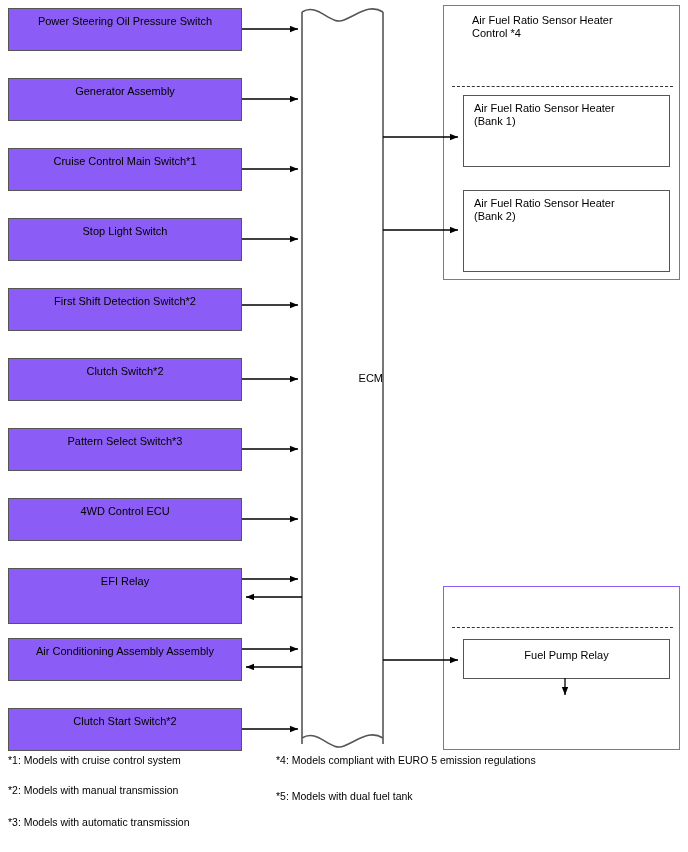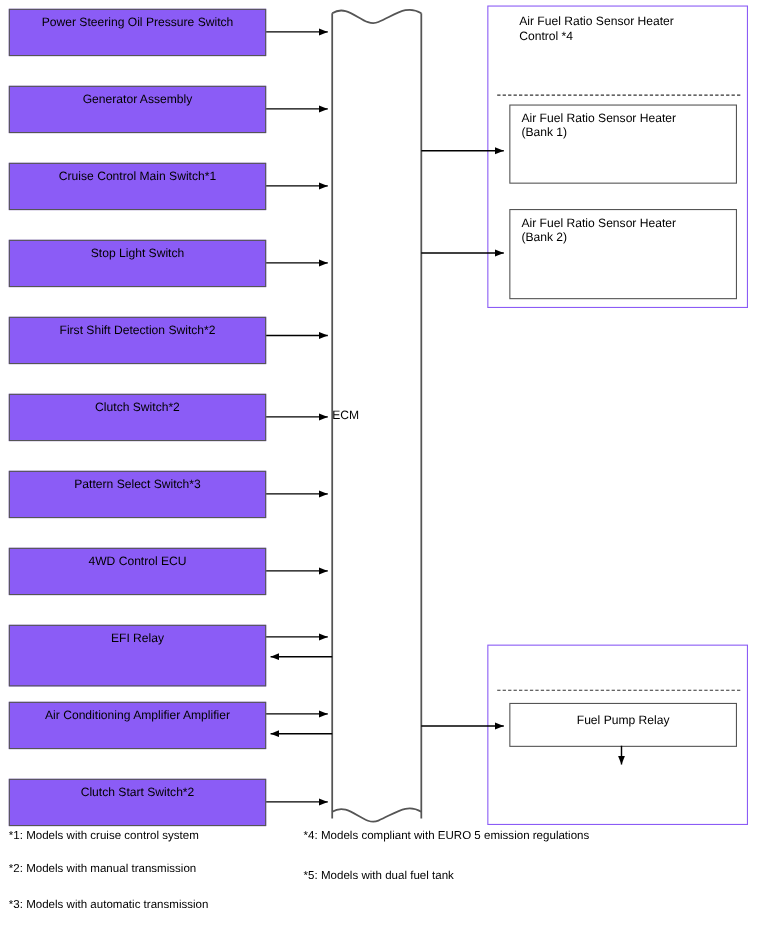--- a/index.html
+++ b/index.html
@@ -69,21 +69,21 @@
     right: auto;
     font-size: 11px;
     line-height: 13px;
     color: #000000;
     white-space: pre-line;
   }
   .ecm-label {
     position: absolute;
     font-size: 11px;
     color: #000000;
-    text-align: left;
+    text-align: right;
   }
   .note {
     position: absolute;
     font-size: 10.5px;
     color: #000000;
     white-space: nowrap;
   }
   svg.overlay {
     position: absolute;
     left: 0;
@@ -119,21 +119,21 @@
   <div class="box left-box" style="left:8px; top:428px; width:234px; height:43px;">
     <div class="box-label">Pattern Select Switch*3</div>
   </div>
   <div class="box left-box" style="left:8px; top:498px; width:234px; height:43px;">
     <div class="box-label">4WD Control ECU</div>
   </div>
   <div class="box left-box" style="left:8px; top:568px; width:234px; height:56px;">
     <div class="box-label">EFI Relay</div>
   </div>
   <div class="box left-box" style="left:8px; top:638px; width:234px; height:43px;">
-    <div class="box-label">Air Conditioning Amplifier Amplifier</div>
+    <div class="box-label">Air Conditioning Assembly Assembly</div>
   </div>
   <div class="box left-box" style="left:8px; top:708px; width:234px; height:43px;">
     <div class="box-label">Clutch Start Switch*2</div>
   </div>
 
   <div class="ecm-label" style="left:302px; top:372px; width:81px;">ECM</div>
 
   <div class="group-box" style="left:443px; top:5px; width:237px; height:275px;">
     <div class="group-title" style="left:28px; top:8px;">Air Fuel Ratio Sensor Heater
 Control *4</div>

